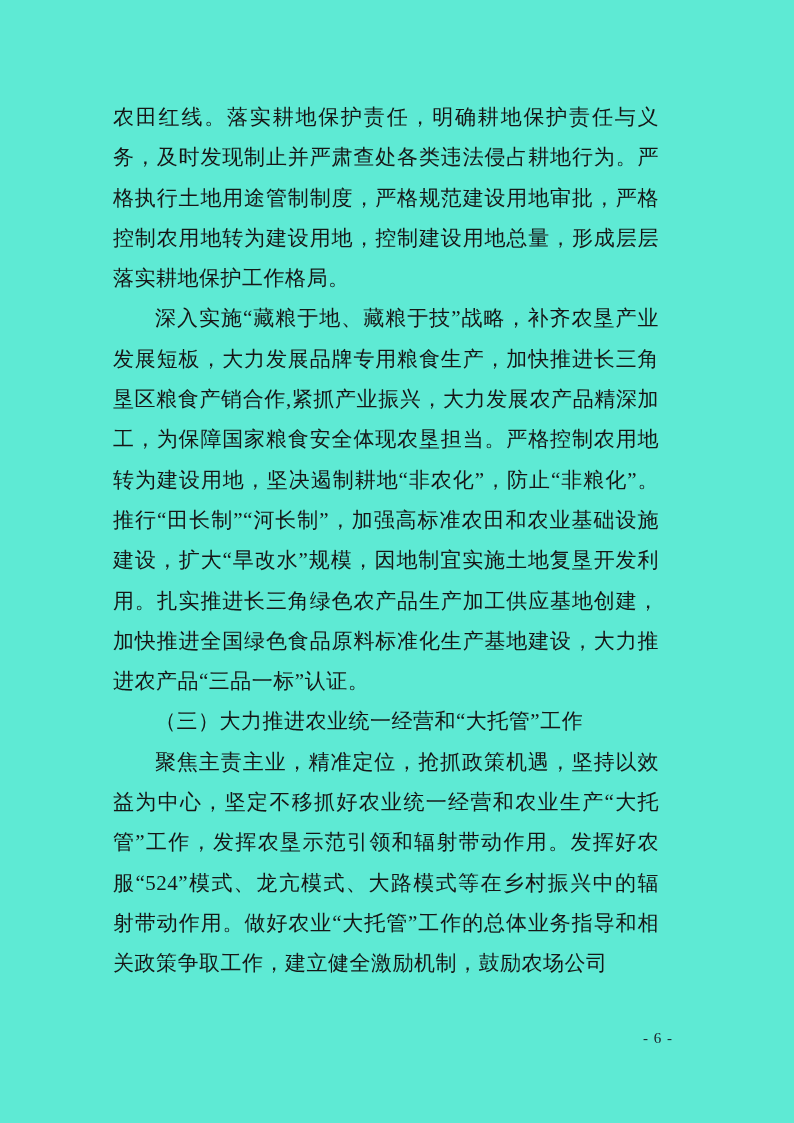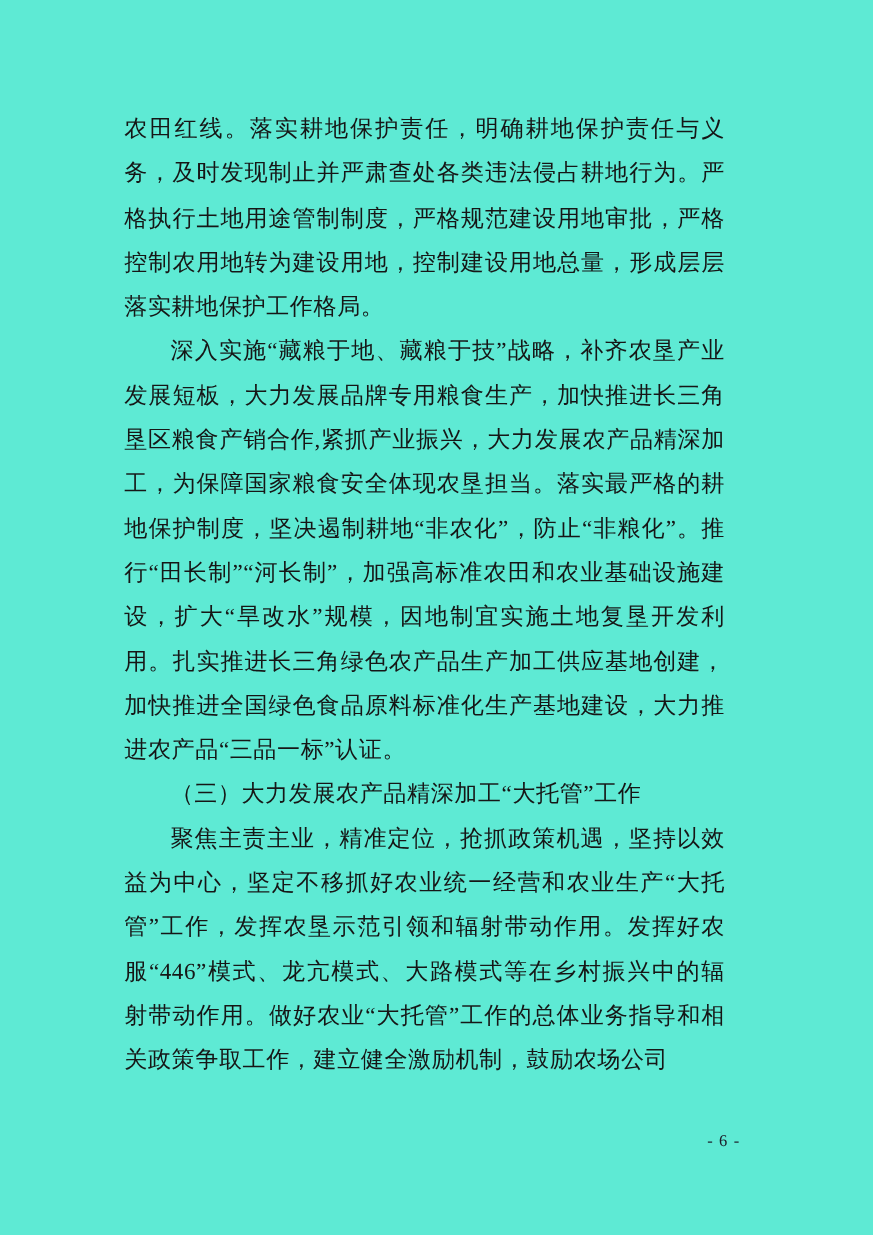--- a/index.html
+++ b/index.html
@@ -50,20 +50,20 @@
     font-family: "Liberation Serif", "DejaVu Serif", serif;
   }
 </style>
 </head>
 <body>
 
 <div class="page">
 
   <div class="doc-body">
     <p class="para-noindent">农田红线。落实耕地保护责任，明确耕地保护责任与义务，及时发现制止并严肃查处各类违法侵占耕地行为。严格执行土地用途管制制度，严格规范建设用地审批，严格控制农用地转为建设用地，控制建设用地总量，形成层层落实耕地保护工作格局。</p>
-    <p class="para-indent">深入实施“藏粮于地、藏粮于技”战略，补齐农垦产业发展短板，大力发展品牌专用粮食生产，加快推进长三角垦区粮食产销合作,紧抓产业振兴，大力发展农产品精深加工，为保障国家粮食安全体现农垦担当。落实最严格的耕地保护制度，坚决遏制耕地“非农化”，防止“非粮化”。推行“田长制”“河长制”，加强高标准农田和农业基础设施建设，扩大“旱改水”规模，因地制宜实施土地复垦开发利用。扎实推进长三角绿色农产品生产加工供应基地创建，加快推进全国绿色食品原料标准化生产基地建设，大力推进农产品“三品一标”认证。</p>
-    <p class="para-indent">（三）大力发展农产品精深加工“大托管”工作</p>
-    <p class="para-indent">聚焦主责主业，精准定位，抢抓政策机遇，坚持以效益为中心，坚定不移抓好农业统一经营和农业生产“大托管”工作，发挥农垦示范引领和辐射带动作用。发挥好农服“446”模式、龙亢模式、大路模式等在乡村振兴中的辐射带动作用。做好农业“大托管”工作的总体业务指导和相关政策争取工作，建立健全激励机制，鼓励农场公司</p>
+    <p class="para-indent">深入实施“藏粮于地、藏粮于技”战略，补齐农垦产业发展短板，大力发展品牌专用粮食生产，加快推进长三角垦区粮食产销合作,紧抓产业振兴，大力发展农产品精深加工，为保障国家粮食安全体现农垦担当。严格控制农用地转为建设用地，坚决遏制耕地“非农化”，防止“非粮化”。推行“田长制”“河长制”，加强高标准农田和农业基础设施建设，扩大“旱改水”规模，因地制宜实施土地复垦开发利用。扎实推进长三角绿色农产品生产加工供应基地创建，加快推进全国绿色食品原料标准化生产基地建设，大力推进农产品“三品一标”认证。</p>
+    <p class="para-indent">（三）大力推进农业统一经营和“大托管”工作</p>
+    <p class="para-indent">聚焦主责主业，精准定位，抢抓政策机遇，坚持以效益为中心，坚定不移抓好农业统一经营和农业生产“大托管”工作，发挥农垦示范引领和辐射带动作用。发挥好农服“524”模式、龙亢模式、大路模式等在乡村振兴中的辐射带动作用。做好农业“大托管”工作的总体业务指导和相关政策争取工作，建立健全激励机制，鼓励农场公司</p>
   </div>
 
   <div class="page-footer">- 6 -</div>
 
 </div>
 
 </body></html>

